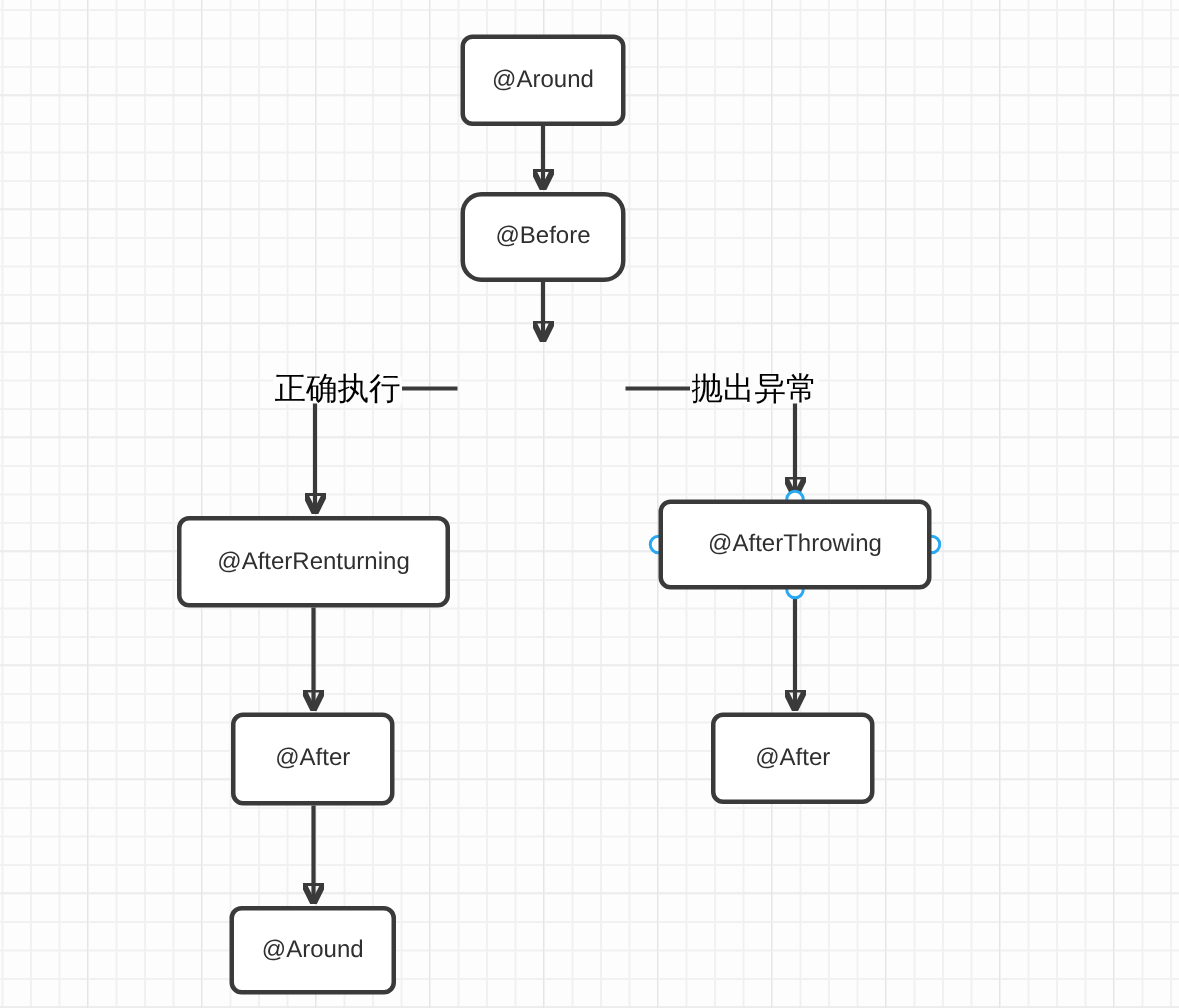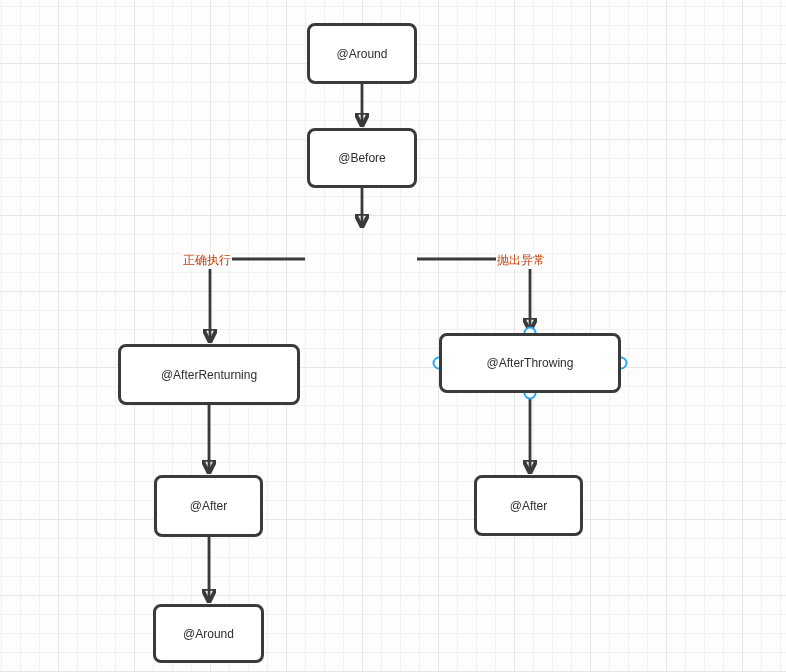--- a/index.html
+++ b/index.html
@@ -35,43 +35,43 @@
   }
   .node{
     position:absolute;
     box-sizing:border-box;
     background:#ffffff;
     border:3px solid #3a3a3a;
     border-radius:8px;
     display:flex;
     align-items:center;
     justify-content:center;
-    font-size:12px;
+    font-size:16px;
     color:#2f2f2f;
     white-space:nowrap;
   }
   #n1{left:307px;top:23px;width:110px;height:61px;}
-  #n2{left:307px;top:128px;width:110px;height:60px;}
+  #n2{left:307px;top:128px;width:110px;height:60px;border-radius:14px;}
   #n3{left:305px;top:229px;width:112px;height:60px;}
   #n4{left:118px;top:344px;width:182px;height:61px;}
   #n5{left:439px;top:333px;width:182px;height:60px;justify-content:center;}
   #n6{left:154px;top:475px;width:109px;height:62px;}
   #n7{left:474px;top:475px;width:109px;height:61px;}
   #n8{left:153px;top:604px;width:111px;height:59px;}
   .edge-label{
     position:absolute;
     background:#fdfdfd;
-    font-size:12px;
+    font-size:21px;
     line-height:18px;
-    color:#c2410c;
+    color:#000000;
     padding:0 1px;
     white-space:nowrap;
   }
   #el1{left:182px;top:251px;}
-  #el2{left:496px;top:251px;}
+  #el2{left:460px;top:251px;}
 </style>
 </head>
 <body>
 
 <div class="canvas">
 
   <svg class="edges" viewBox="0 0 786 672">
     <defs>
       <marker id="arrow" viewBox="0 0 10 10" refX="9.5" refY="5" markerWidth="5" markerHeight="5" orient="auto">
         <path d="M0 0 L10 5 L0 10 Z" fill="#3a3a3a" stroke="none"></path>

